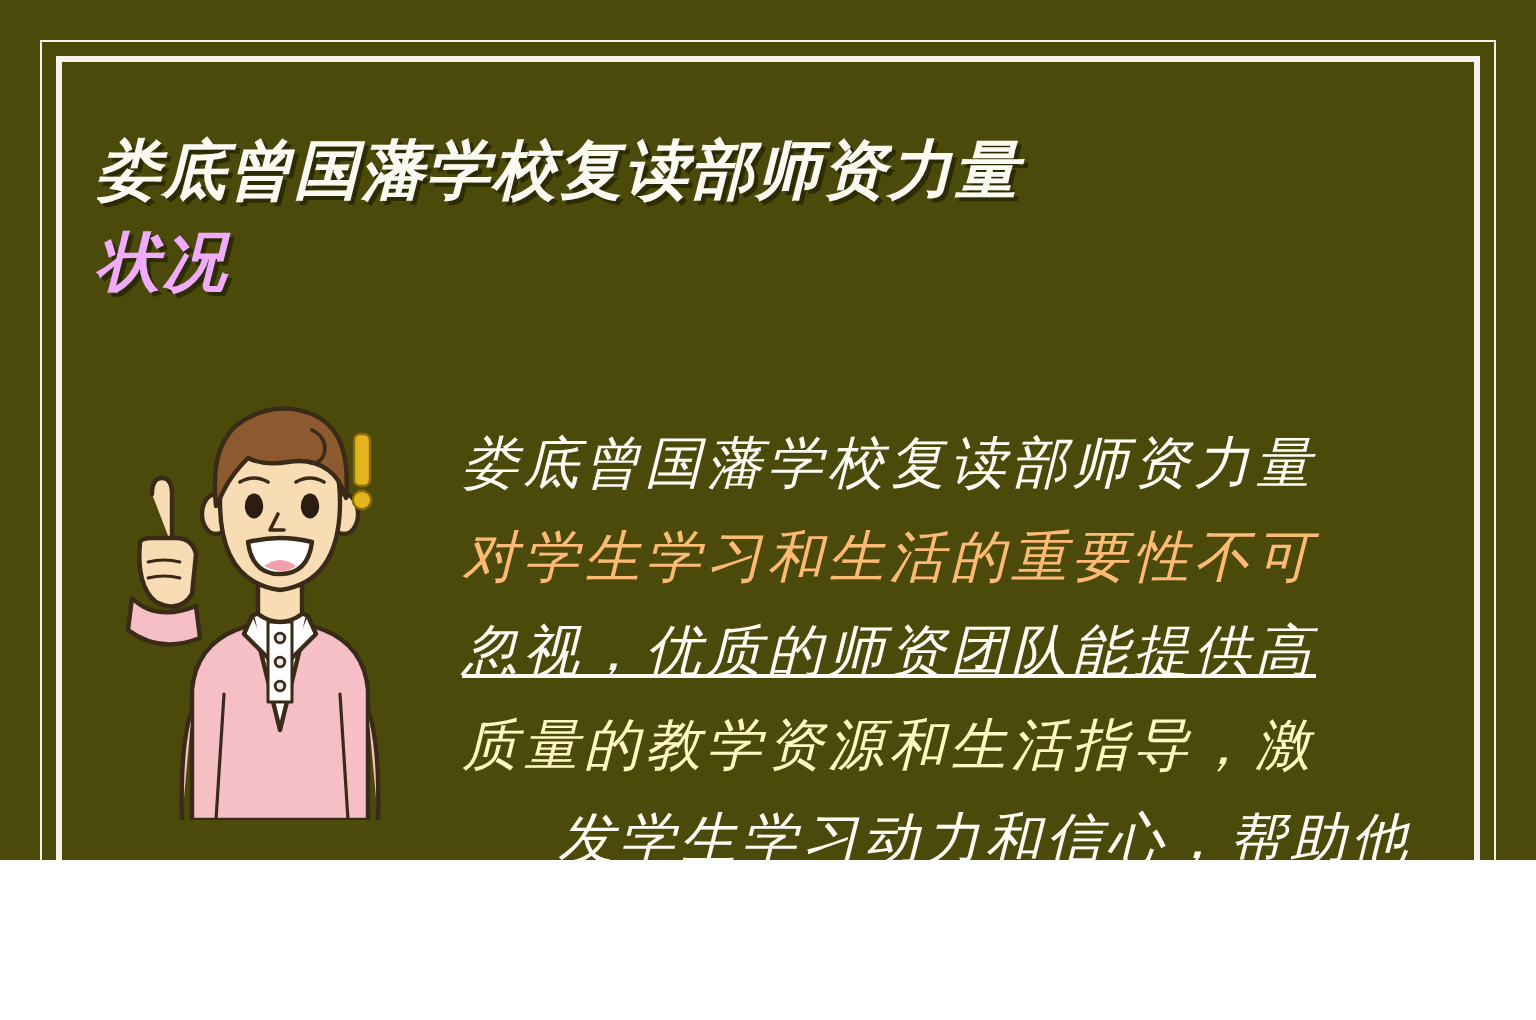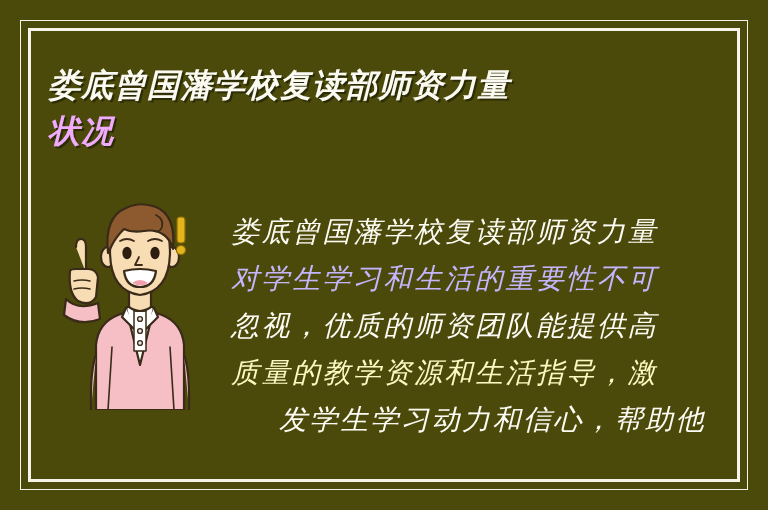--- a/index.html
+++ b/index.html
@@ -9,21 +9,21 @@
   body {
     width: 768px;
     height: 510px;
     overflow: hidden;
     font-family: "Liberation Sans", sans-serif;
   }
 
   #poster {
     position: relative;
     width: 768px;
-    height: 510px;
+    height: 430px;
     background: #4b4a0b;
     overflow: hidden;
   }
 
   
   .frame-outer {
     position: absolute;
     left: 20px;
     top: 20px;
     width: 728px;
@@ -97,22 +97,22 @@
   <div class="frame-outer" style="border-color: rgb(246, 244, 232);"></div>
   <div class="frame-inner" style="border-color: rgb(246, 244, 232);"></div>
 
   <div class="title-block">
     <div class="title-line" style="color: rgb(251, 250, 242);">娄底曾国藩学校复读部师资力量</div>
     <div class="title-line" style="color: #f0abfc;">状况</div>
   </div>
 
   <div class="body-block">
     <div class="body-line" style="color: rgb(253, 252, 244);">娄底曾国藩学校复读部师资力量</div>
-    <div class="body-line" style="color: #c4b5fd;">对学生学习和生活的重要性不可</div>
-    <div class="body-line" style="color: rgb(253, 252, 244);">忽视，优质的师资团队能提供高</div>
+    <div class="body-line" style="color: #fdba74;">对学生学习和生活的重要性不可</div>
+    <div class="body-line" style="color: rgb(253, 252, 244); text-decoration: underline;">忽视，优质的师资团队能提供高</div>
     <div class="body-line" style="color: #fef9c3;">质量的教学资源和生活指导，激</div>
     <div class="body-line" style="color: rgb(253, 252, 244); margin-left: 48px;">发学生学习动力和信心，帮助他</div>
   </div>
 
   <div class="character">
     <svg width="160" height="215" viewBox="0 0 160 215" xmlns="http://www.w3.org/2000/svg">
       <g stroke="#3a2a18" stroke-width="2.2" stroke-linejoin="round" stroke-linecap="round">
 
         <path d="M36 215 L36 150 Q38 128 58 120 L72 115 L88 115 L102 120 Q122 128 124 150 L124 215 Z" fill="#f6bfc6"></path>
 

